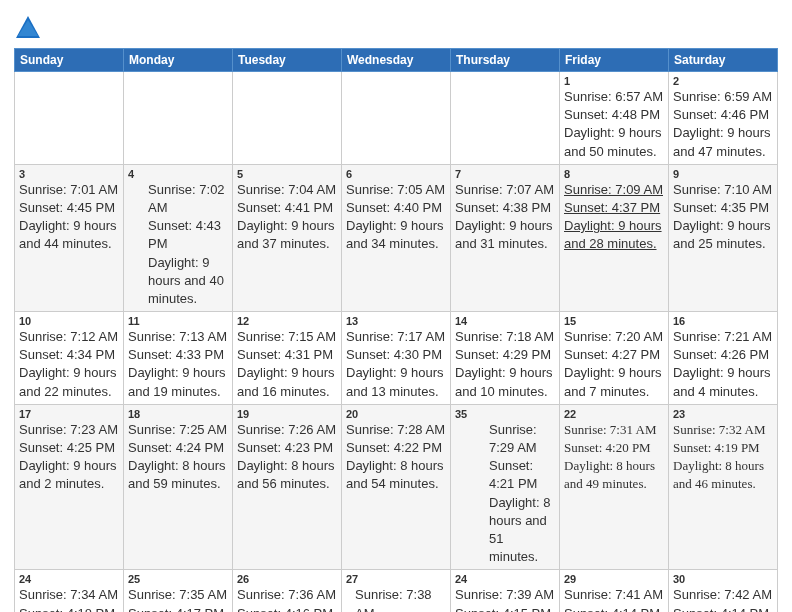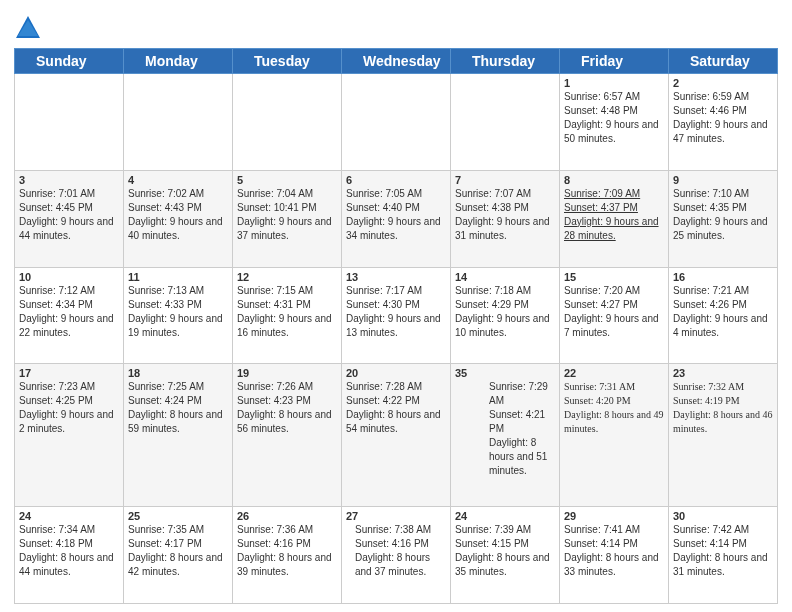--- a/index.html
+++ b/index.html
@@ -55,23 +55,23 @@
     }
     .calendar {
       flex: 1;
       border-collapse: collapse;
       width: 100%;
       table-layout: fixed;
     }
     .calendar th {
       background: #2d6db5;
       color: #fff;
-      font-size: 14px;
+      font-size: 12px;
       font-weight: bold;
-      padding: 4px 21px;
+      padding: 4px 5px;
       border: 1px solid #5590cc;
       text-align: left;
     }
     .calendar td {
       border: 1px solid #ccc;
       vertical-align: top;
       padding: 3px 4px;
       font-size: 9.5px;
       color: #333;
       background: #fff;
@@ -80,21 +80,21 @@
     .calendar tr:nth-child(even) td {
       background: #f5f5f5;
     }
     .day-num {
       font-size: 11px;
       font-weight: bold;
       display: block;
       margin-bottom: 1px;
     }
     .day-info {
-      font-size: 10px;
+      font-size: 13px;
       line-height: 1.4;
       color: #333;
     }
     .empty {
       background: #fff !important;
     }
     
     .row-even td { background: #f2f2f2; }
     .row-odd td { background: #ffffff; }
   </style>
@@ -153,28 +153,28 @@
         </tr>
         <tr class="row-even">
           <td>
             <span class="day-num">3</span>
             <div class="day-info" style="white-space: pre-line;">Sunrise: 7:01 AM
 Sunset: 4:45 PM
 Daylight: 9 hours and 44 minutes.</div>
           </td>
           <td>
             <span class="day-num">4</span>
-            <div class="day-info" style="white-space: pre-line;">Sunrise: 7:02 AM
+            <div class="day-info" style="white-space: pre-line; margin-left: 20px;">Sunrise: 7:02 AM
 Sunset: 4:43 PM
 Daylight: 9 hours and 40 minutes.</div>
           </td>
           <td>
             <span class="day-num">5</span>
             <div class="day-info" style="white-space: pre-line;">Sunrise: 7:04 AM
-Sunset: 10:41 PM
+Sunset: 4:41 PM
 Daylight: 9 hours and 37 minutes.</div>
           </td>
           <td>
             <span class="day-num">6</span>
             <div class="day-info" style="white-space: pre-line;">Sunrise: 7:05 AM
 Sunset: 4:40 PM
 Daylight: 9 hours and 34 minutes.</div>
           </td>
           <td>
             <span class="day-num">7</span>

